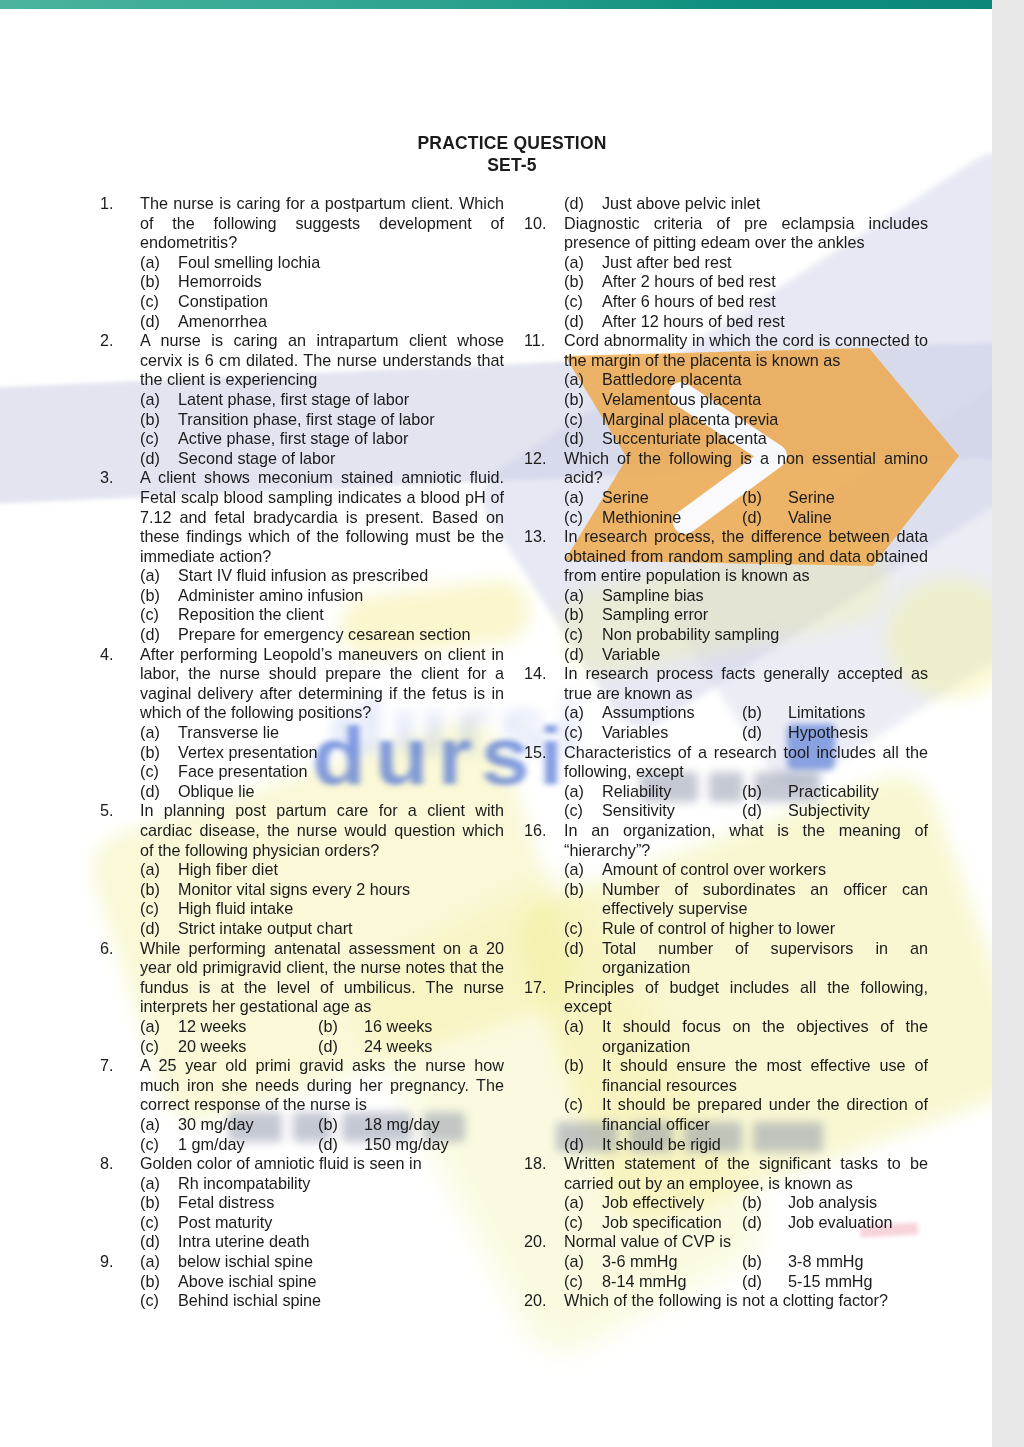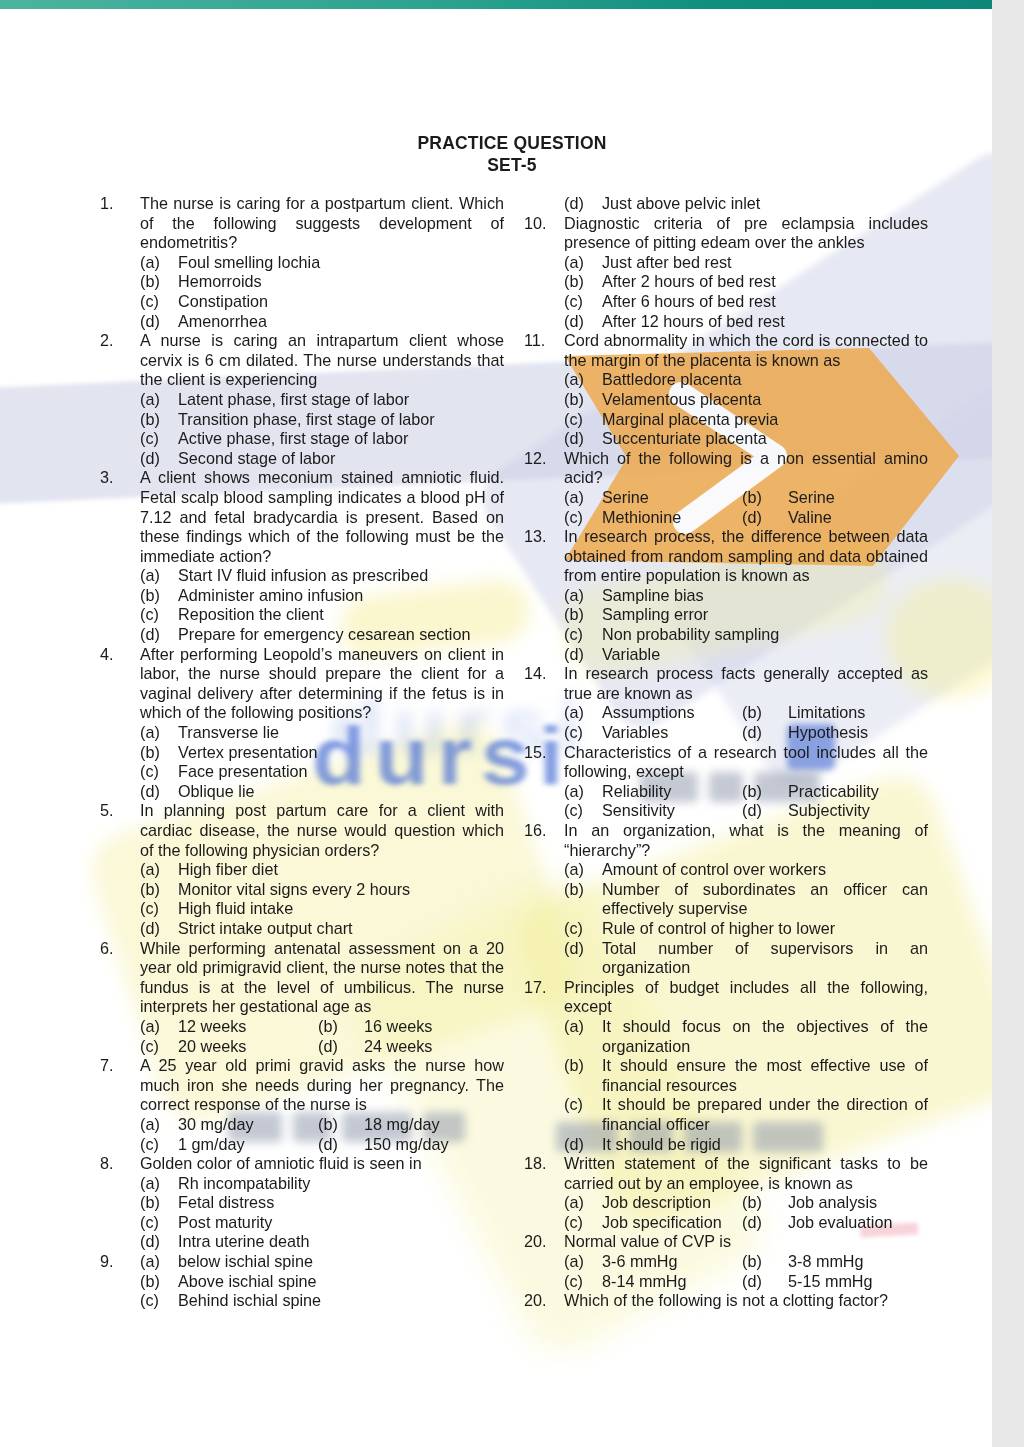--- a/index.html
+++ b/index.html
@@ -468,21 +468,21 @@
               <span class="opttext">It should be rigid</span>
             </div>
           </div>
         </div>
         <div class="q">
           <div class="qnum">18.</div>
           <div class="qbody">
             <div class="qtext">Written statement of the significant tasks to be carried out by an employee, is known as</div>
             <div class="optrow2">
               <span class="optlabel">(a)</span>
-              <span class="opttext2">Job description</span>
+              <span class="opttext2">Job effectively</span>
               <span class="optlabel">(b)</span>
               <span class="opttext2">Job analysis</span>
             </div>
             <div class="optrow2">
               <span class="optlabel">(c)</span>
               <span class="opttext2">Job specification</span>
               <span class="optlabel">(d)</span>
               <span class="opttext2">Job evaluation</span>
             </div>
           </div>

